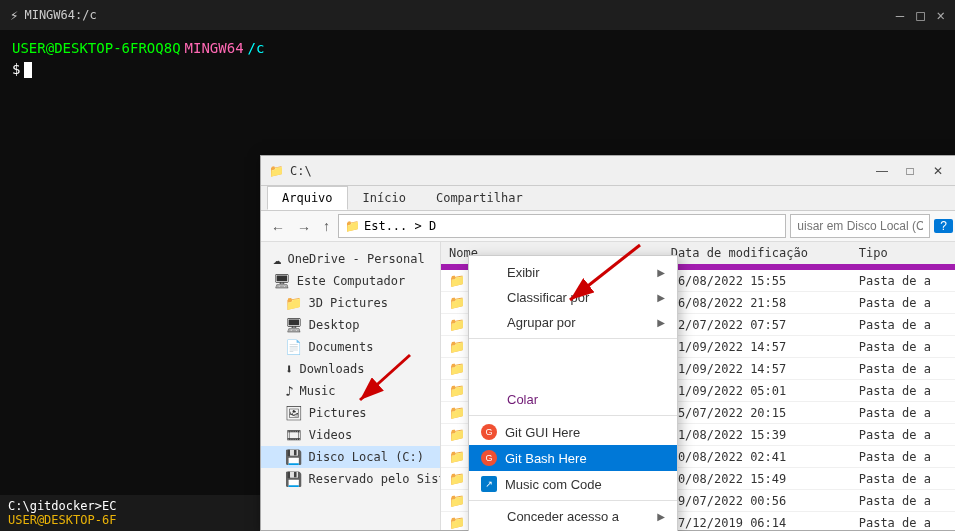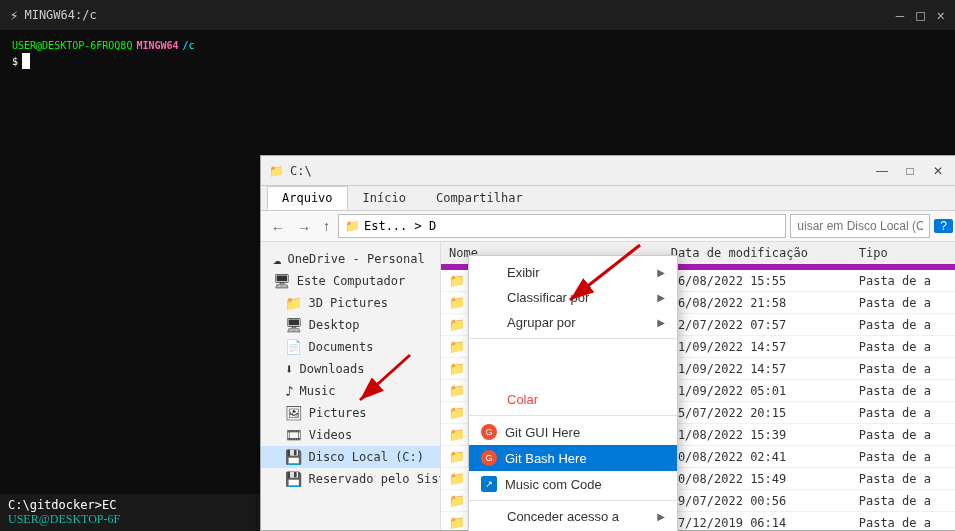--- a/index.html
+++ b/index.html
@@ -44,31 +44,31 @@
       gap: 12px;
       align-items: center;
     }
     .terminal-controls span {
       color: #aaa;
       font-size: 14px;
       cursor: pointer;
     }
     .terminal-body {
       padding: 8px 12px;
-      font-size: 10px;
+      font-size: 14px;
       line-height: 1.5;
     }
     .prompt-line {
       display: flex;
       align-items: center;
       gap: 4px;
       flex-wrap: wrap;
     }
     .prompt-user { color: #00ff00; }
-    .prompt-mingw { color: #ff69b4; font-weight: bold; }
+    .prompt-mingw { color: #ff69b4; font-weight: normal; }
     .prompt-path { color: #00ffff; }
     .prompt-dollar { color: #fff; }
     .cursor { 
       display: inline-block;
       width: 8px;
       height: 16px;
       background: #fff;
       vertical-align: bottom;
     }
 
@@ -249,21 +249,21 @@
     }
     .ctx-item {
       display: flex;
       align-items: center;
       padding: 5px 12px;
       cursor: pointer;
       color: #333;
       justify-content: space-between;
       gap: 25px;
     }
-    .ctx-item.disabled { color: #ef4444; cursor: default; margin-top: 48px; }
+    .ctx-item.disabled { color: #701a75; cursor: default; margin-top: 48px; }
     .ctx-item-left {
       display: flex;
       align-items: center;
       gap: 8px;
     }
     .ctx-icon { font-size: 14px; width: 18px; text-align: center; }
     .ctx-arrow { font-size: 10px; color: #666; }
     .ctx-separator {
       height: 1px;
       background: #e0e0e0;
@@ -301,21 +301,21 @@
     
     .terminal-bottom {
       position: absolute;
       bottom: 0;
       left: 0;
       width: 260px;
       background: #1a1a1a;
       padding: 4px 8px;
       font-size: 12px;
     }
-    .bottom-prompt { color: #14b8a6; font-family: Liberation Serif, serif; }
+    .bottom-prompt { color: #eab308; }
     .bottom-path { color: #fff; text-align: center; }
   </style>
 </head>
 <body>
 
 <div class="terminal-window">
   <div class="terminal-titlebar">
     <div class="terminal-title">
       <span class="terminal-title-icon">⚡</span>
       <span>MINGW64:/c</span>

